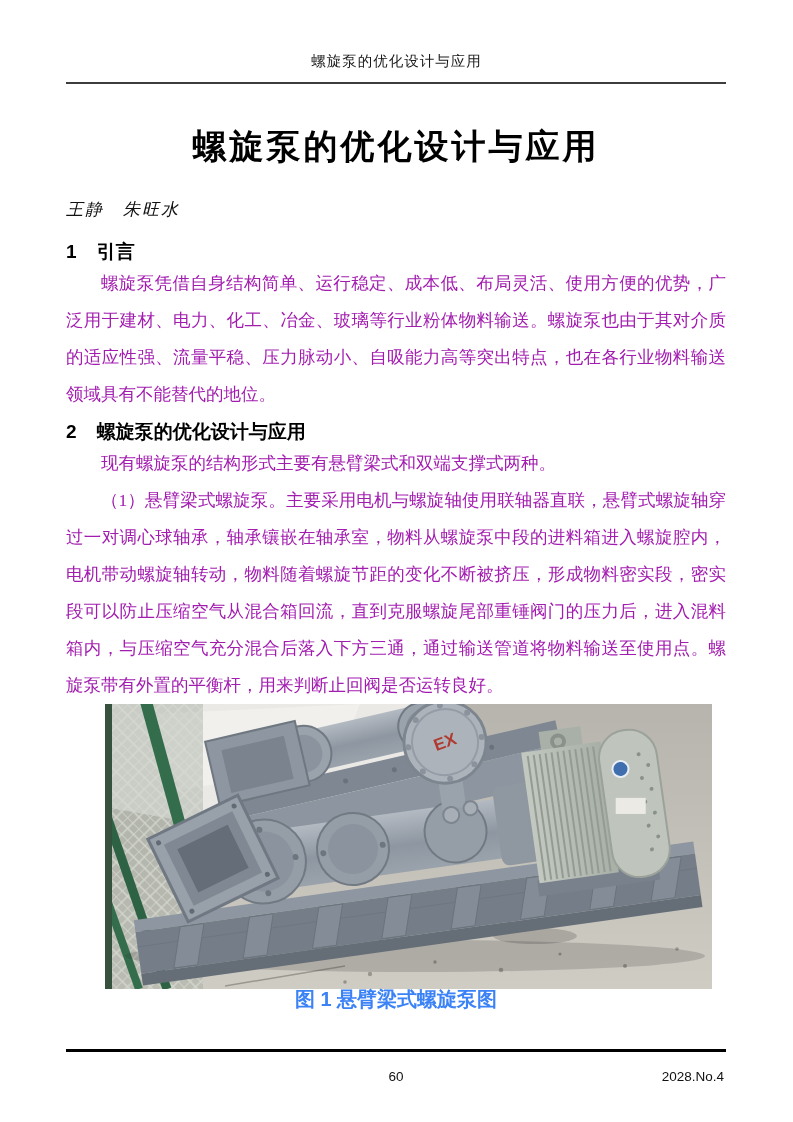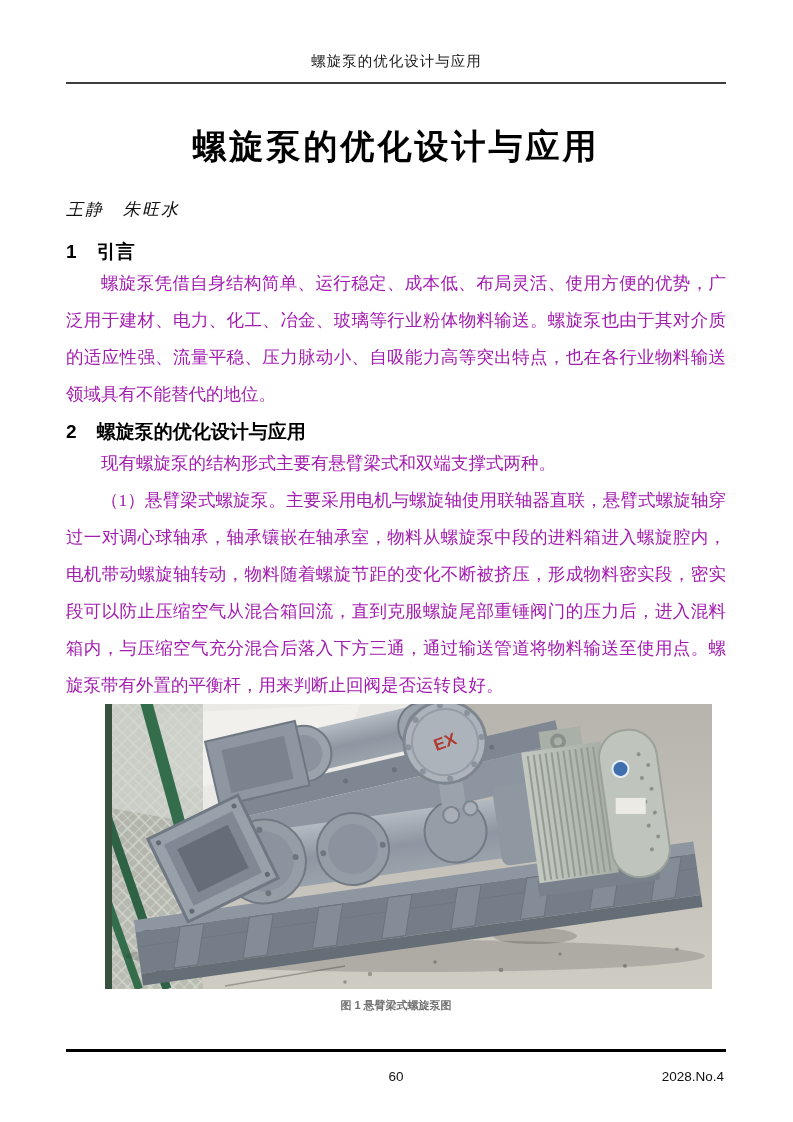--- a/index.html
+++ b/index.html
@@ -25,22 +25,22 @@
   }
   .section-heading.second{margin-top:6px;}
   .section-heading .no{display:inline-block;margin-right:15px;}
   p.body{
     margin:0;font-size:17.5px;line-height:37px;text-align:justify;
     text-indent:2em;color:#a21caf;
   }
   .figure{margin-top:0;}
   .figure svg{display:block;margin-left:39px;}
   .figure-caption{
-    margin-top:6px;text-align:center;font-size:11px;font-weight:700;line-height:20px;
-    font-family:"Liberation Sans","DejaVu Sans",sans-serif;color:#737373;
+    text-align:center;font-size:20px;font-weight:700;line-height:20px;
+    font-family:"Liberation Sans","DejaVu Sans",sans-serif;color:#3b82f6;
   }
   .footer{position:absolute;left:66px;right:67px;top:1049px;}
   .footer-rule{border-top:3.5px solid #000;height:0;}
   .footer-row{
     position:relative;height:20px;margin-top:17px;font-size:13.5px;
     font-family:"Liberation Sans","DejaVu Sans",sans-serif;color:#111;
   }
   .footer-page{position:absolute;left:0;right:0;text-align:center;}
   .footer-issue{position:absolute;right:2px;top:0;}
 </style>

